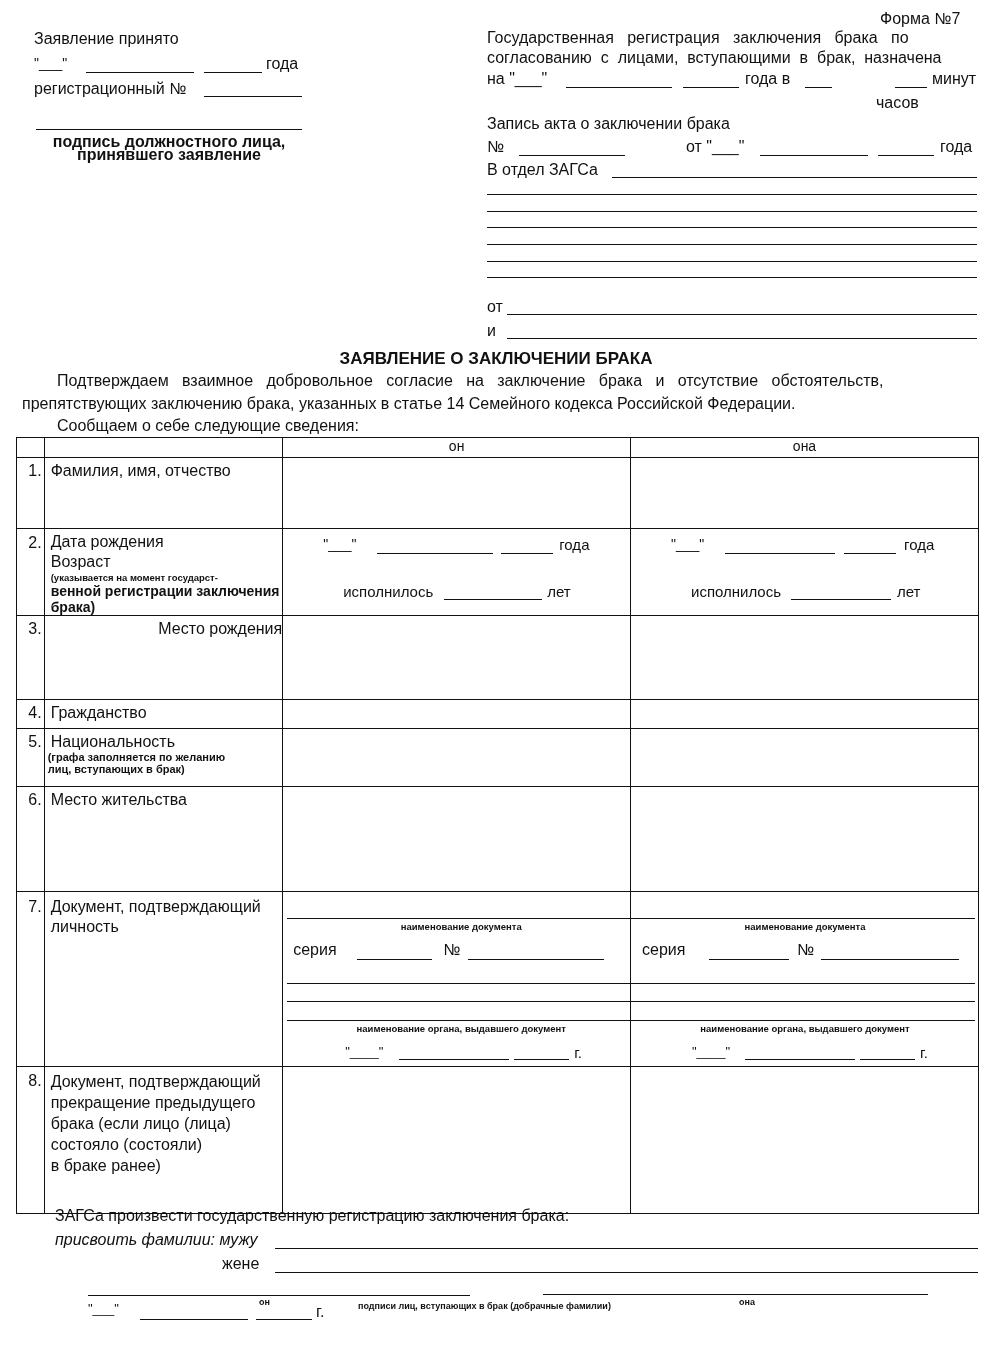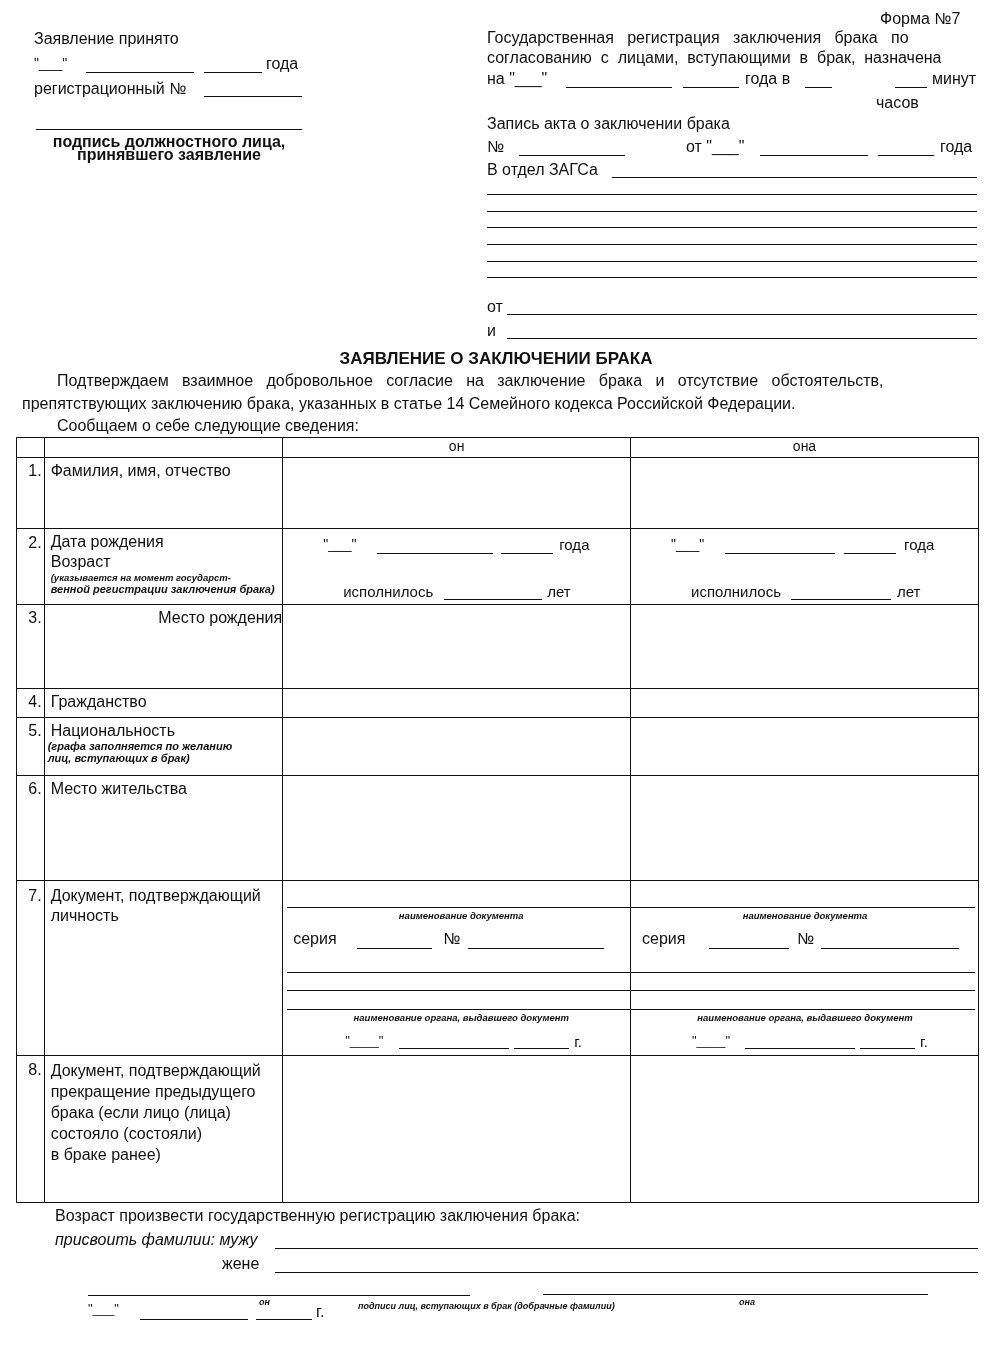--- a/index.html
+++ b/index.html
@@ -1,20 +1,20 @@
 <!DOCTYPE html>
 <html><head>
 <meta charset="utf-8">
 <style>
   html, body { margin:0; padding:0; background:#ffffff; }
   body { width:992px; height:1349px; position:relative; overflow:hidden;
          font-family:"Liberation Sans", sans-serif; color:#111; font-size:16px; }
   .abs { position:absolute; white-space:nowrap; }
   .small { font-size:16px; font-weight:bold; }
-  .ital { font-style:italic; font-size:10px; font-weight:bold; }
+  .ital { font-size:10px; font-weight:bold; }
   .title { font-weight:bold; font-size:17px; }
   .blank { position:absolute; border-bottom:1.3px solid #111; height:0; }
   table.main { position:absolute; left:16px; top:437px; width:963px; border-collapse:collapse; }
   table.main td { border:1.6px solid #111; vertical-align:top; padding:0; position:relative; }
   .num { width:25px; text-align:right; padding-right:2px !important; font-size:16px; }
   .lbl { width:234px; font-size:16px; padding-left:6px !important; }
   .col { width:355px; }
   .hdr td { height:19px; font-size:14px; text-align:center; }
 </style>
 </head>
@@ -83,21 +83,21 @@
     <td class="col"></td>
     <td class="col"></td>
   </tr>
 
   <tr style="height:76px;">
     <td class="num" style="padding-top:5px;">2.</td>
     <td class="lbl" style="padding-top:4px !important;">
       <div>Дата рождения</div>
       <div style="margin-top:2px;">Возраст</div>
       <div class="ital" style="font-size:9.5px;margin-top:1px;">(указывается на момент государст-</div>
-      <div class="ital" style="font-size:11px;">венной регистрации заключения брака)</div>
+      <div class="ital" style="font-size:14px;">венной регистрации заключения брака)</div>
     </td>
     <td class="col">
       <div class="abs" style="left:40px;top:7px;font-size:14px;">"___"</div>
       <div class="blank" style="left:94px;top:24px;width:116px;"></div>
       <div class="blank" style="left:218px;top:24px;width:52px;"></div>
       <div class="abs" style="left:276px;top:7px;font-size:15px;">года</div>
       <div class="abs" style="left:60px;top:54px;font-size:15px;">исполнилось</div>
       <div class="blank" style="left:161px;top:70px;width:98px;"></div>
       <div class="abs" style="left:264px;top:54px;font-size:15px;">лет</div>
     </td>
@@ -192,21 +192,21 @@
       <div>брака (если лицо (лица)</div>
       <div>состояло (состояли)</div>
       <div>в браке ранее)</div>
     </td>
     <td class="col"></td>
     <td class="col"></td>
   </tr>
 </tbody>
   </table>
 
-<div class="abs" style="left:55px;top:1207px;">Возраст произвести государственную регистрацию заключения брака:</div>
+<div class="abs" style="left:55px;top:1207px;">ЗАГСа произвести государственную регистрацию заключения брака:</div>
 <div class="abs" style="left:55px;top:1231px;font-style:italic;">присвоить фамилии: мужу</div>
 <div class="blank" style="left:275px;top:1248px;width:703px;"></div>
 <div class="abs" style="left:222px;top:1255px;">жене</div>
 <div class="blank" style="left:275px;top:1272px;width:703px;"></div>
 
 <div class="blank" style="left:88px;top:1295px;width:382px;"></div>
 <div class="blank" style="left:543px;top:1294px;width:385px;"></div>
 <div class="abs ital" style="left:259px;top:1297px;font-size:9px;">он</div>
 <div class="abs ital" style="left:739px;top:1297px;font-size:9px;">она</div>
 <div class="abs ital" style="left:358px;top:1301px;font-size:9px;">подписи лиц, вступающих в брак (добрачные фамилии)</div>

